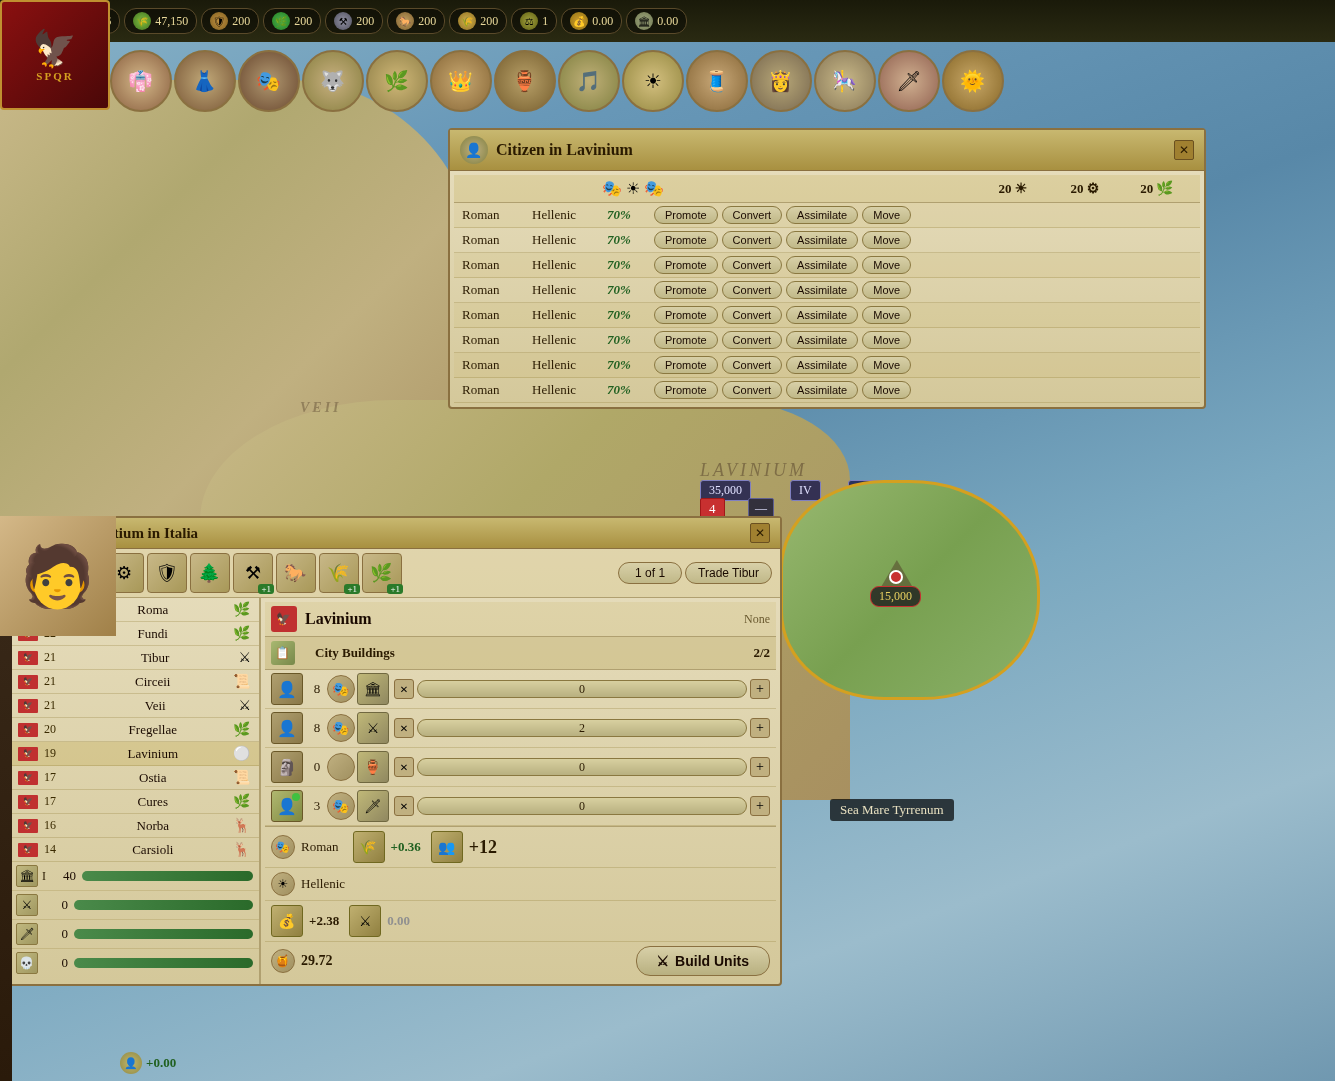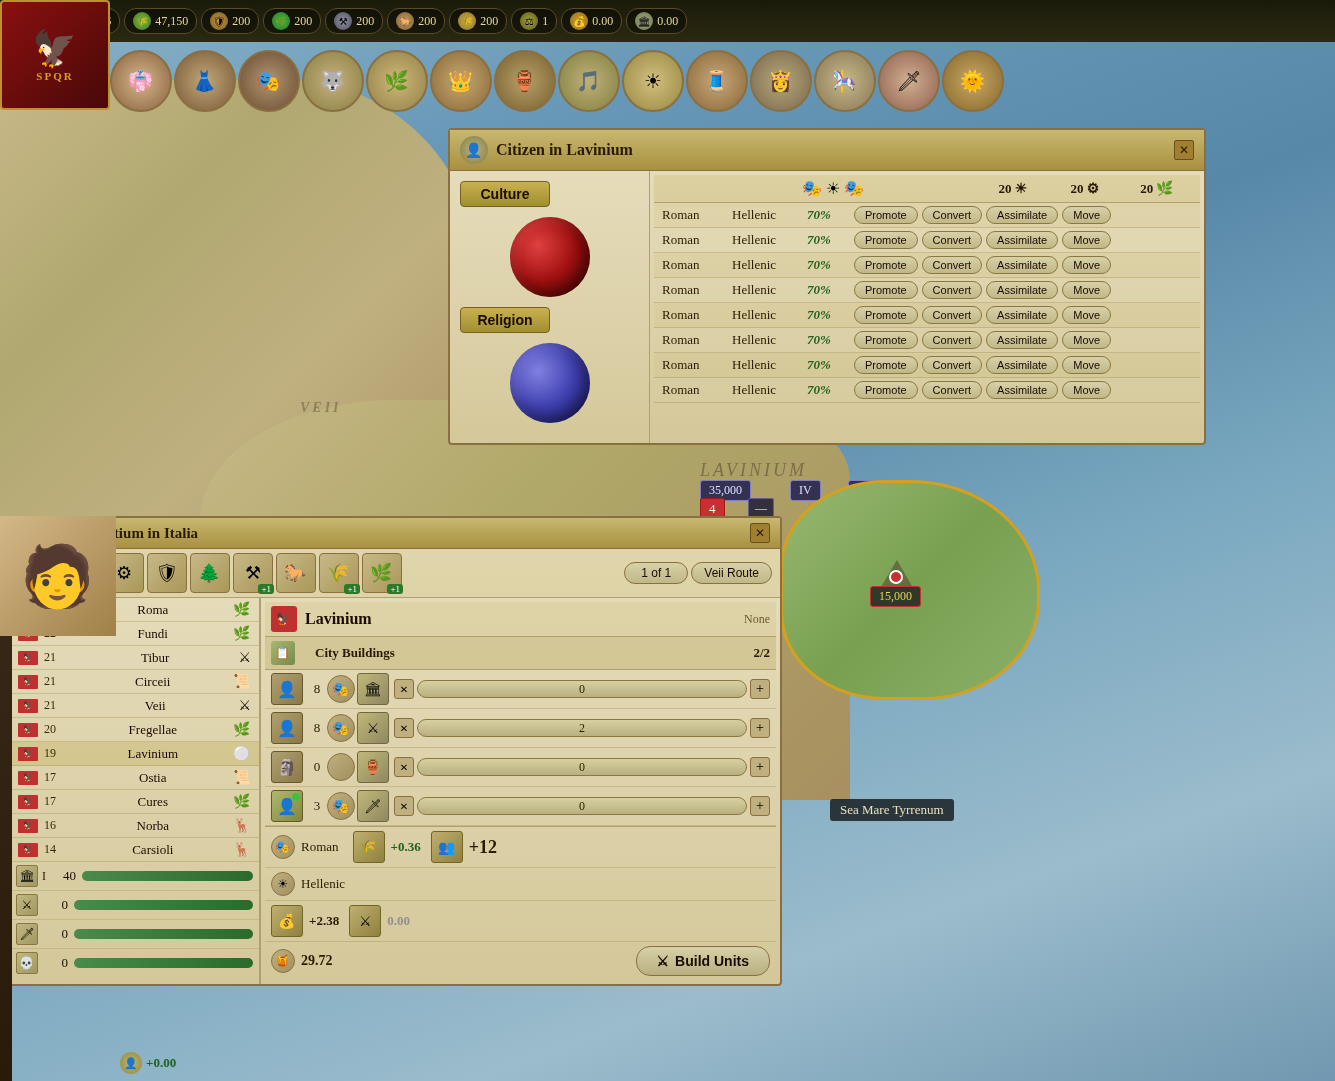--- a/index.html
+++ b/index.html
@@ -605,21 +605,21 @@
   <div style="position:absolute;top:460px;left:700px;font-size:18px;color:rgba(80,60,40,0.5);z-index:52;letter-spacing:3px;font-style:italic;">LAVINIUM</div>
   <div style="position:absolute;top:300px;left:1050px;font-size:16px;color:rgba(80,60,40,0.35);z-index:52;letter-spacing:2px;font-style:italic;">CIRCEI I</div>
 </div>
 
 <div class="sea-label" style="bottom:260px;left:830px;z-index:80;">
   <span>Sea Mare Tyrrenum</span>
 </div>
 
 <div class="map-city" style="position:absolute;top:570px;left:870px;z-index:65;">
   <div style="background:#c83030;border:2px solid #fff;border-radius:50%;width:14px;height:14px;"></div>
-  <div style="background:rgba(30,30,30,0.8);color:#e8d060;font-size:12px;padding:2px 8px;border-radius:3px;margin-top:2px;border:1px solid #c83030;">15,000</div>
+  <div style="background:rgba(30,30,30,0.8);color:#e8d060;font-size:12px;padding:2px 8px;border-radius:9px;margin-top:2px;border:1px solid #c83030;">15,000</div>
 </div>
 
 <div class="map-number-badge" style="top:480px;left:700px;">35,000</div>
 <div class="map-number-badge" style="top:480px;left:790px;">IV</div>
 <div class="map-number-badge" style="top:480px;left:848px;">32,000</div>
 <div style="position:absolute;top:498px;left:700px;background:#c83030;border:1px solid #a01818;color:white;font-size:13px;padding:2px 8px;border-radius:2px;z-index:90;">4</div>
 <div style="position:absolute;top:498px;left:748px;background:rgba(20,20,50,0.8);border:1px solid #606090;color:#e0e0ff;font-size:12px;padding:2px 6px;border-radius:2px;z-index:90;">—</div>
 
 <div id="top-bar">
   <span class="fps-badge">130 FPS</span>
@@ -694,26 +694,20 @@
   <div id="citizen-panel-header">
     <div style="display:flex;align-items:center;gap:8px;">
       <div style="width:28px;height:28px;background:radial-gradient(circle,#c0b080,#808040);border-radius:50%;display:flex;align-items:center;justify-content:center;font-size:14px;">👤</div>
       <span class="title">Citizen in Lavinium</span>
     </div>
     <div class="panel-close">✕</div>
   </div>
 
   <div id="citizen-content">
 
-    <div id="citizen-left">
-      <button class="filter-btn">Culture</button>
-      <div class="sphere sphere-red"></div>
-      <button class="filter-btn">Religion</button>
-      <div class="sphere sphere-blue"></div>
-    </div>
 
     <div id="citizen-right">
 
       <div id="citizen-col-headers">
         <div style="display:flex;align-items:center;gap:4px;margin-left:140px;">
           <div style="font-size:16px;">🎭</div>
           <div style="font-size:16px;">☀</div>
           <div style="font-size:16px;">🎭</div>
         </div>
         <div style="display:flex;margin-left:auto;gap:2px;">
@@ -834,21 +828,21 @@
     <div class="res-item" style="position:relative;">
       <span>🌾</span>
       <span class="res-badge">+1</span>
     </div>
     <div class="res-item" style="position:relative;">
       <span>🌿</span>
       <span class="res-badge">+1</span>
     </div>
     <div style="flex:1;"></div>
     <button class="pag-btn">1 of 1</button>
-    <button class="trade-btn">Veii Route</button>
+    <button class="trade-btn">Trade Tibur</button>
   </div>
 
   <div id="province-content">
 
     <div id="province-left" style="width:250px;overflow-y:auto;max-height:420px;">
 
       <div class="city-list-item">
         <div class="city-flag">🦅</div>
         <span class="city-pop">47</span>
         <span class="city-name">Roma</span>

